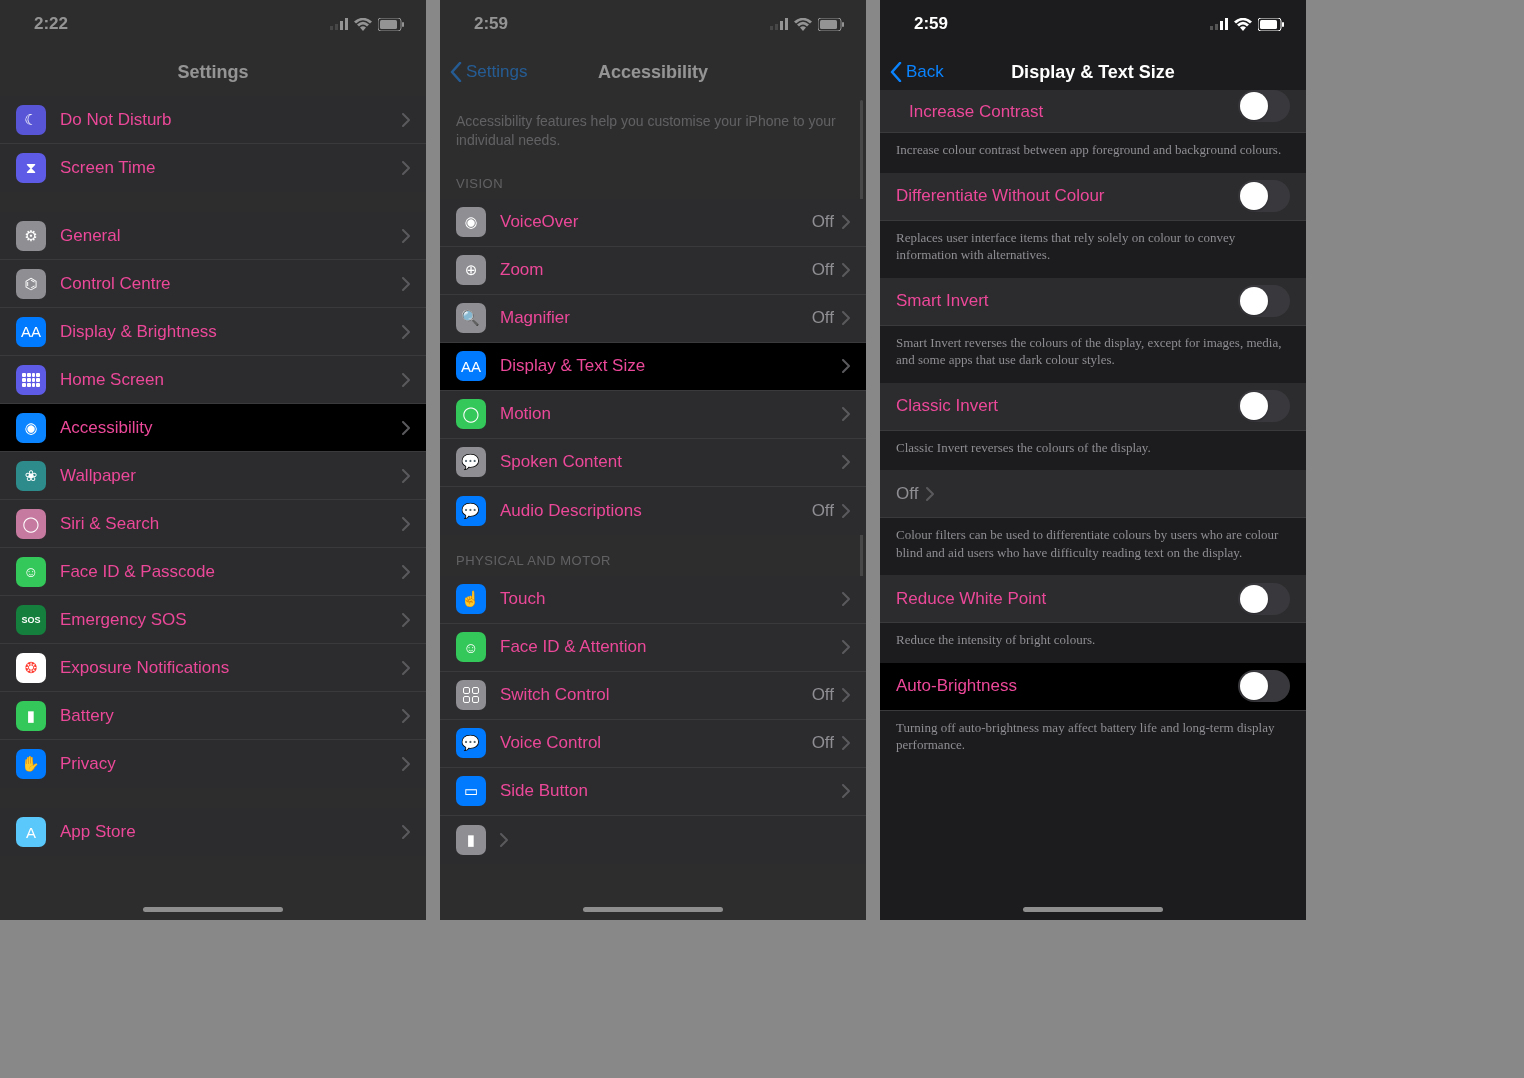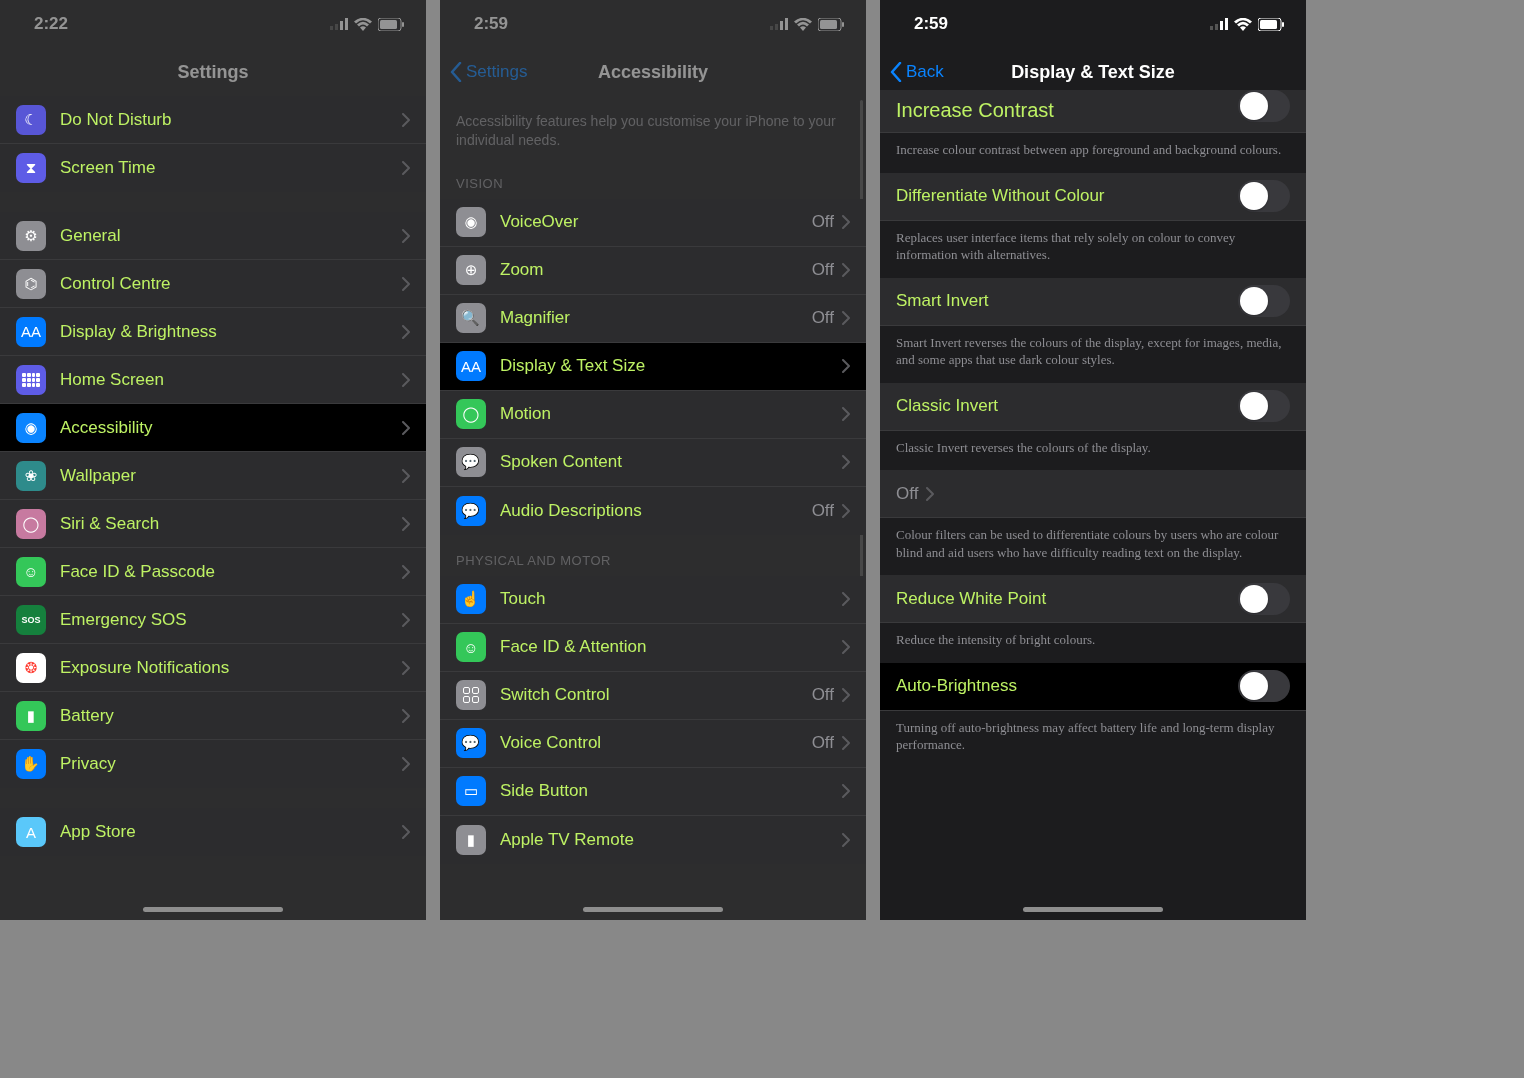--- a/index.html
+++ b/index.html
@@ -93,21 +93,21 @@
     margin-right: 14px;
     display: flex;
     align-items: center;
     justify-content: center;
     font-size: 16px;
     color: #fff;
     flex-shrink: 0;
   }
   .row-label {
     flex: 1;
-    color: #bef264;
+    color: #ec4899;
     font-size: 17px;
   }
   .row-value {
     color: #8e8e93;
     font-size: 17px;
     margin-right: 8px;
   }
   .chevron {
     color: #5a5a5e;
   }
@@ -155,21 +155,21 @@
   
   .row.no-icon .row-label { margin-left: 0; }
   
   .phone3 .list { margin-top: -6px; }
   .phone3 .row.partial {
     min-height: 30px;
     align-items: flex-end;
     padding-bottom: 10px;
     border-top: none;
   }
-  .phone3 .row.partial .row-label { font-size: 20px; }
+  .phone3 .row.partial .row-label { font-size: 17px; margin-left: 13px; }
   
   .home-indicator {
     position: absolute;
     bottom: 8px;
     left: 50%;
     transform: translateX(-50%);
     width: 140px;
     height: 5px;
     border-radius: 3px;
     background: #8e8e8e;
@@ -600,21 +600,20 @@
           <span class="chevron">
             <svg viewBox="0 0 8 14">
               <path d="M1 1 L7 7 L1 13" stroke="#5a5a5e" stroke-width="2" fill="none" stroke-linecap="round" stroke-linejoin="round"></path>
             </svg>
           </span>
         </div>
         <div class="row">
           <span class="row-icon ic-gray">
             <span style="">▮</span>
           </span>
-          <span class="row-label">Apple TV Remote</span>
           <span class="chevron">
             <svg viewBox="0 0 8 14">
               <path d="M1 1 L7 7 L1 13" stroke="#5a5a5e" stroke-width="2" fill="none" stroke-linecap="round" stroke-linejoin="round"></path>
             </svg>
           </span>
         </div>
       </div>
   </div>
   <div class="scrollbar"></div>
   <div class="home-indicator"></div>

